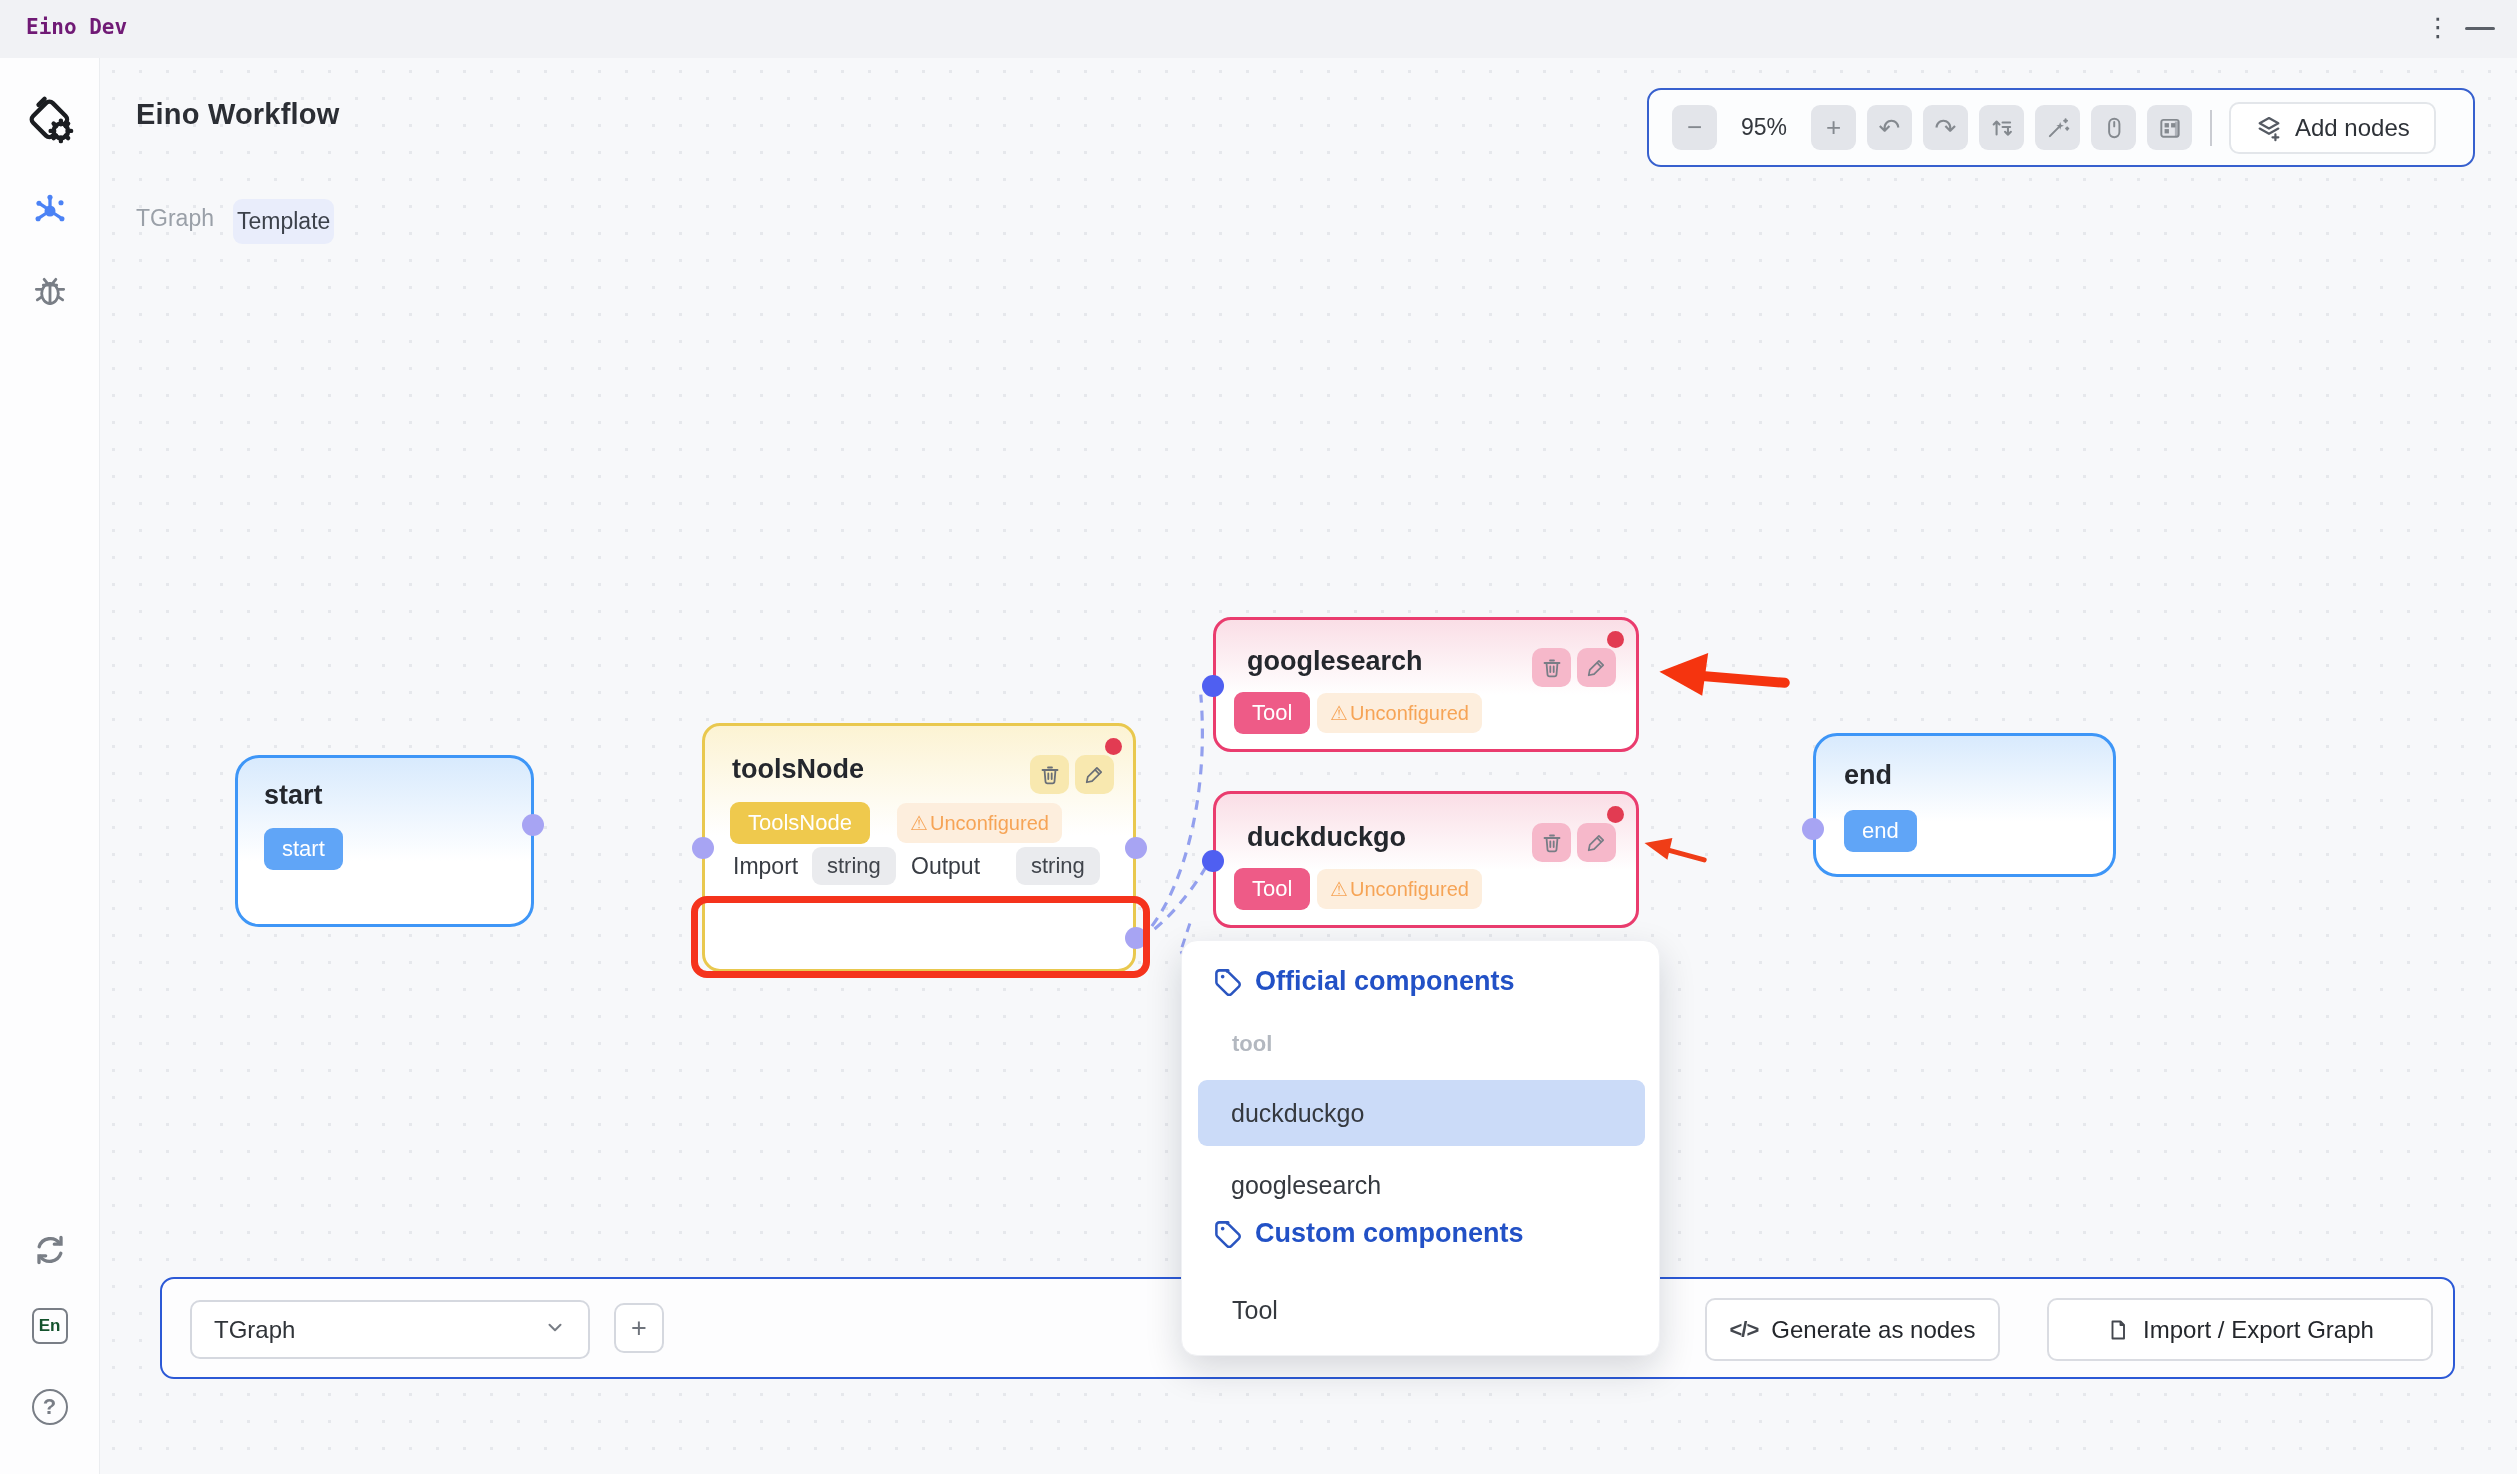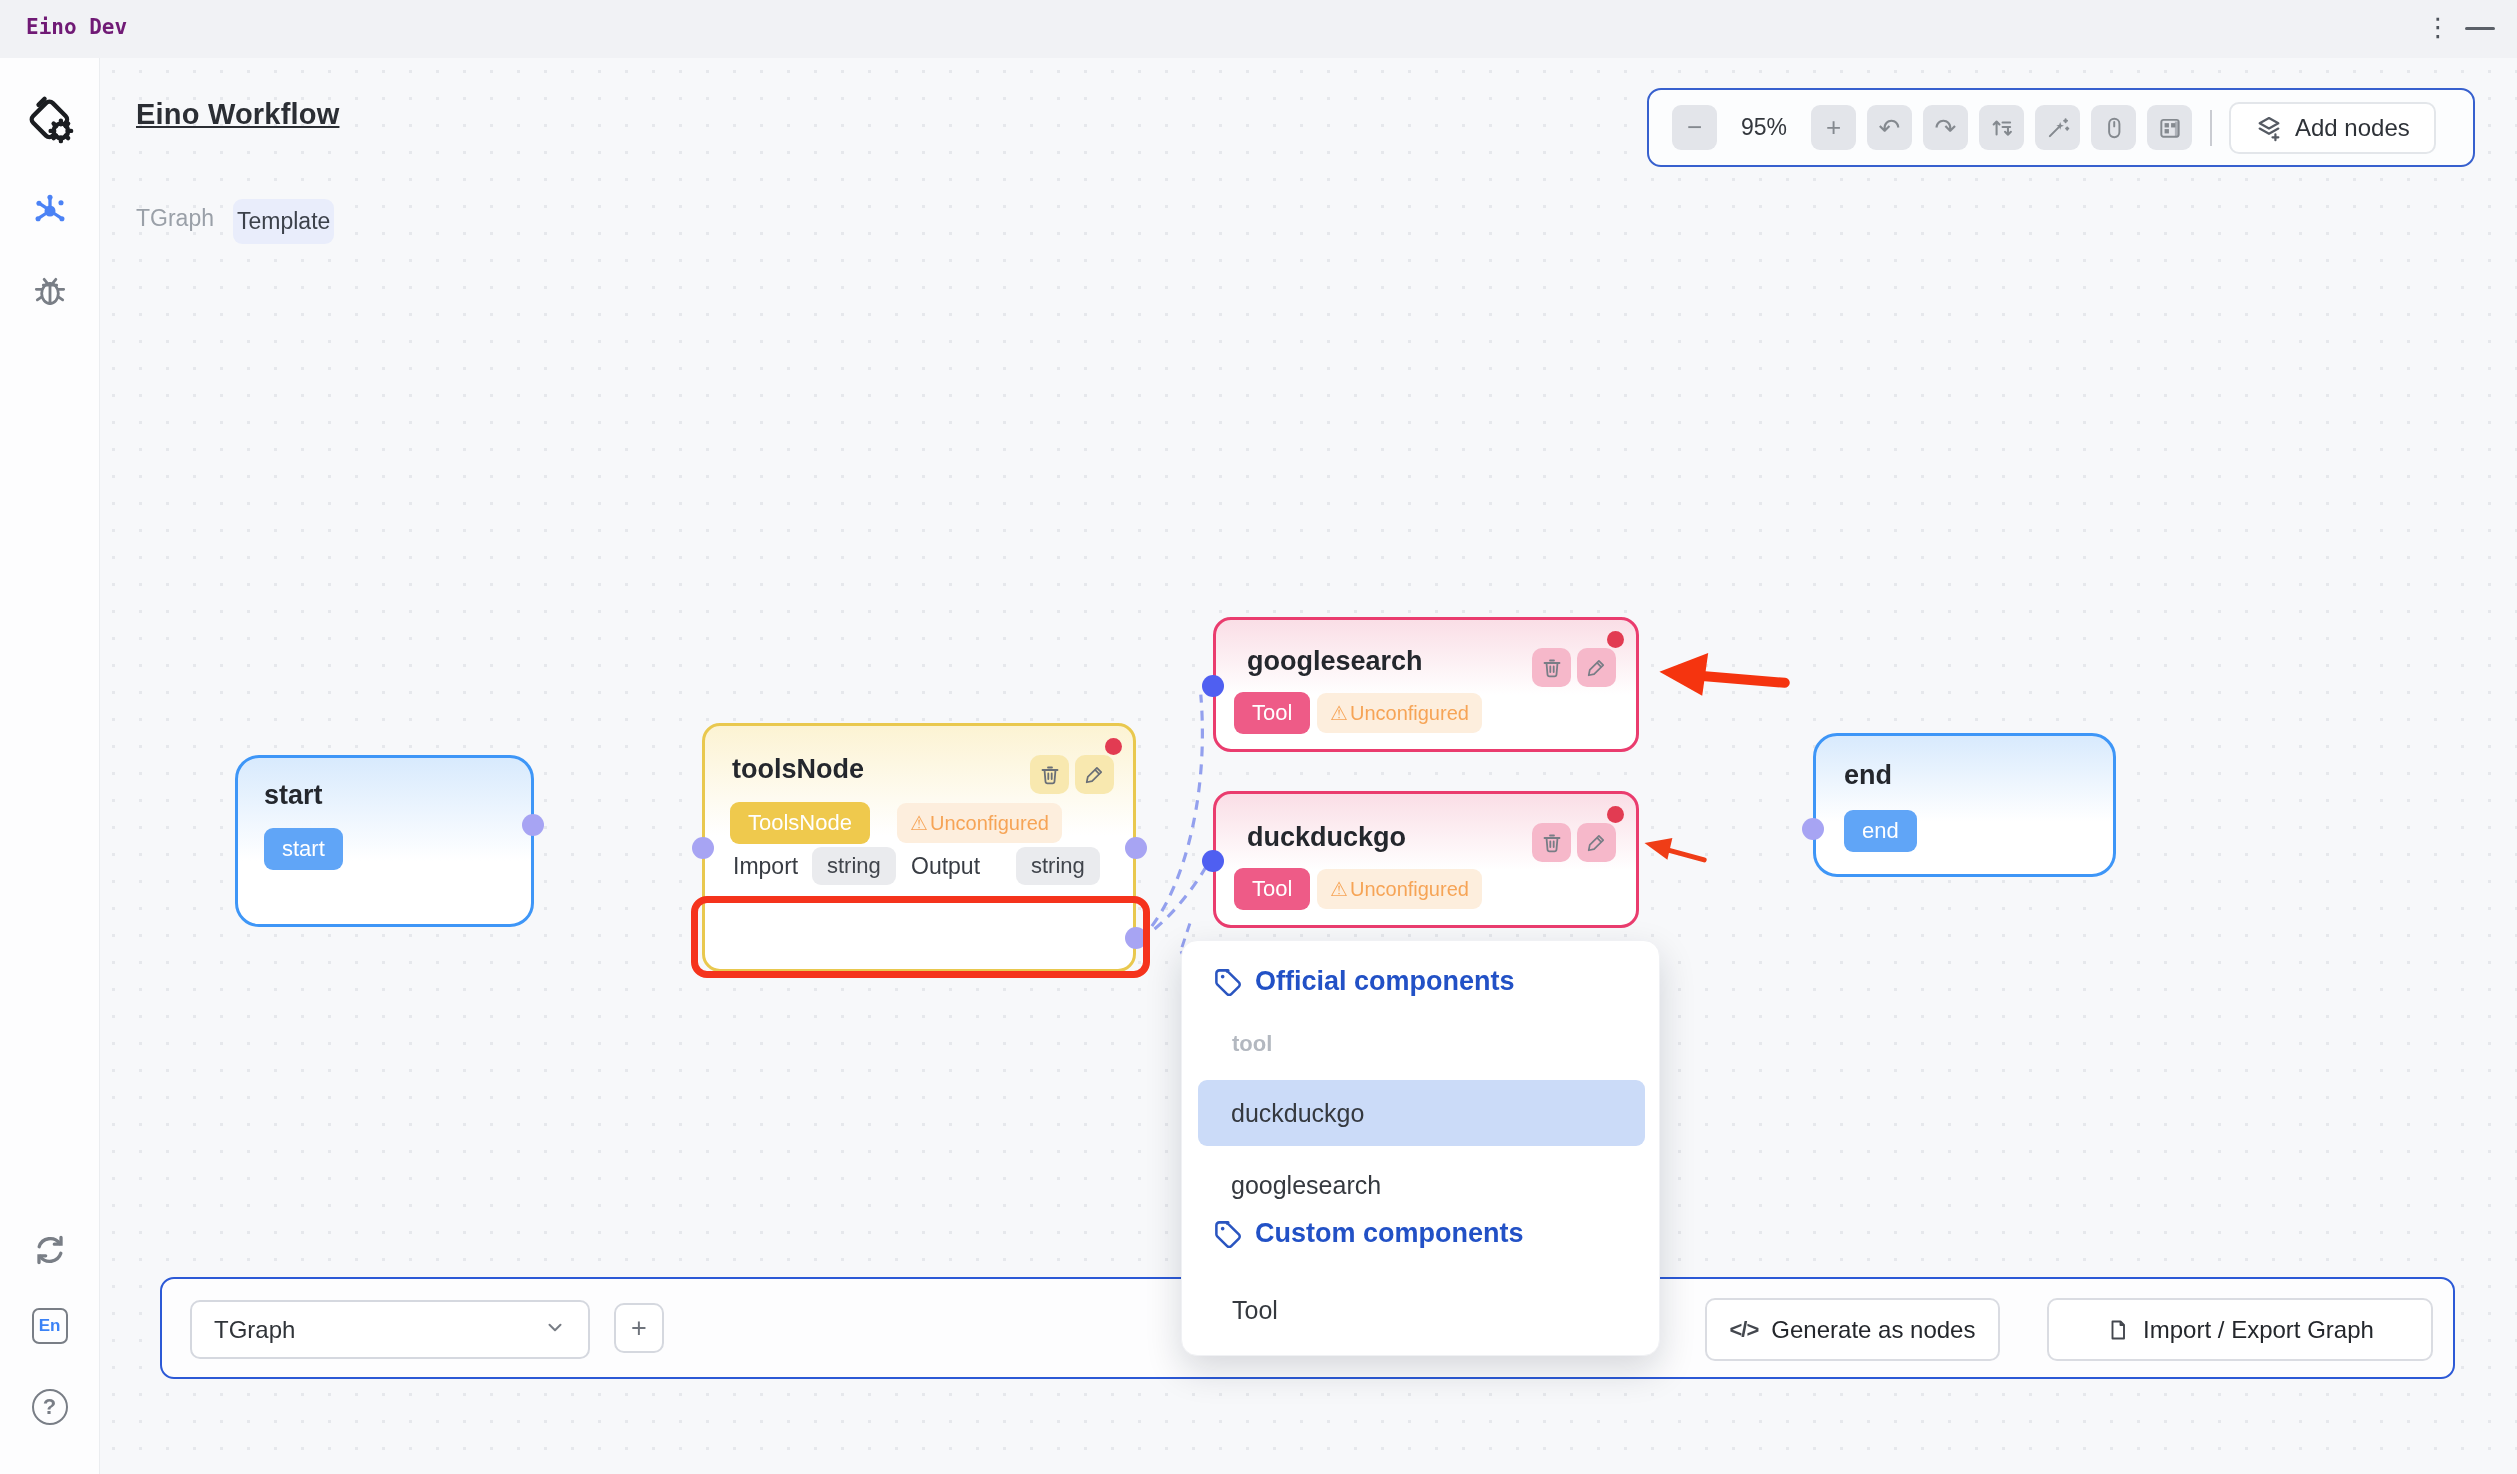--- a/index.html
+++ b/index.html
@@ -16,30 +16,30 @@
   .kebab { position:absolute; right:66px; top:12px; font-size:26px; color:#4e535b; cursor:pointer; }
   .minimize { position:absolute; right:22px; top:27px; width:30px; height:3px; border-radius:2px; background:#5b6068; cursor:pointer; }
 
   
   .sidebar { position:absolute; left:0; top:58px; bottom:0; width:100px; background:#fdfdfe; border-right:1px solid #ebedf0; z-index:15; }
   .side-icon { position:absolute; left:50%; transform:translateX(-50%); display:flex; align-items:center; justify-content:center; cursor:pointer; color:#797e86; }
   .logo { top:32px; width:58px; height:60px; color:#1b1d21; }
   .net { top:131px; width:44px; height:44px; color:#4b82f5; }
   .bug { top:213px; width:40px; height:40px; }
   .sync { top:1172px; width:40px; height:40px; }
-  .lang { top:1250px; width:36px; height:36px; border:2.5px solid #797e86; border-radius:7px; font-size:17px; font-weight:bold; color:#3b82f6; }
+  .lang { top:1250px; width:36px; height:36px; border:2.5px solid #797e86; border-radius:7px; font-size:17px; font-weight:bold; color:#14532d; }
   .help { top:1331px; width:36px; height:36px; border:2.5px solid #797e86; border-radius:50%; font-size:22px; font-weight:bold; color:#797e86; }
 
   
   .canvas { position:absolute; left:100px; top:58px; right:0; bottom:0; background:#f7f8fa;
     background-image:radial-gradient(#e6e8ec 1.6px, transparent 1.6px); background-size:27px 27px; z-index:1; }
   .stage { position:absolute; inset:0; z-index:2; }
 
   
-  .page-title { position:absolute; left:136px; top:98px; font-size:29px; font-weight:bold; color:#2b2e34; letter-spacing:0.2px;text-decoration:underline; }
+  .page-title { position:absolute; left:136px; top:98px; font-size:29px; font-weight:bold; color:#2b2e34; letter-spacing:0.2px; }
   .graph-name { position:absolute; left:136px; top:205px; font-size:23px; color:#9aa0a8; }
   .mode-badge { position:absolute; left:233px; top:199px; background:#e9edfb; border-radius:9px; padding:9px 4px; font-size:23px; color:#3c414a; }
 
   
   .toolbar { position:absolute; left:1647px; top:88px; width:828px; height:79px; background:#fcfdfe;
     border:2.5px solid #3760ce; border-radius:14px; display:flex; align-items:center; padding-left:23px; z-index:10; }
   .tbtn { width:45px; height:45px; border-radius:9px; background:#e3e5ea; color:#84898f; display:flex; align-items:center; justify-content:center; cursor:pointer; flex:0 0 auto; margin-right:11px; font-size:26px; }
   .zoom-label { width:72px; text-align:center; font-size:23px; color:#33373d; margin-right:11px; }
   .tb-divider { width:2px; height:36px; background:#caccd2; margin:0 17px 0 7px; }
   .add-nodes { height:52px; padding:0 24px; border:2px solid #e3e6ea; border-radius:10px; background:#fff; display:flex; align-items:center; gap:12px; font-size:24px; color:#2e3238; cursor:pointer; }

